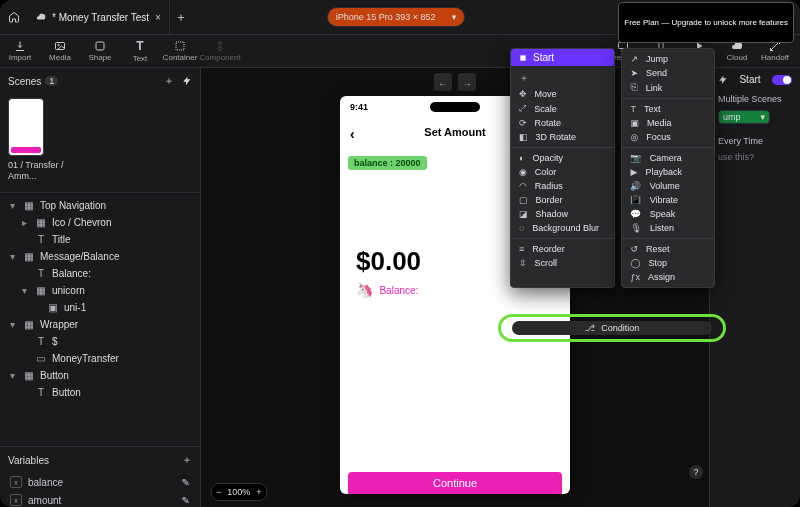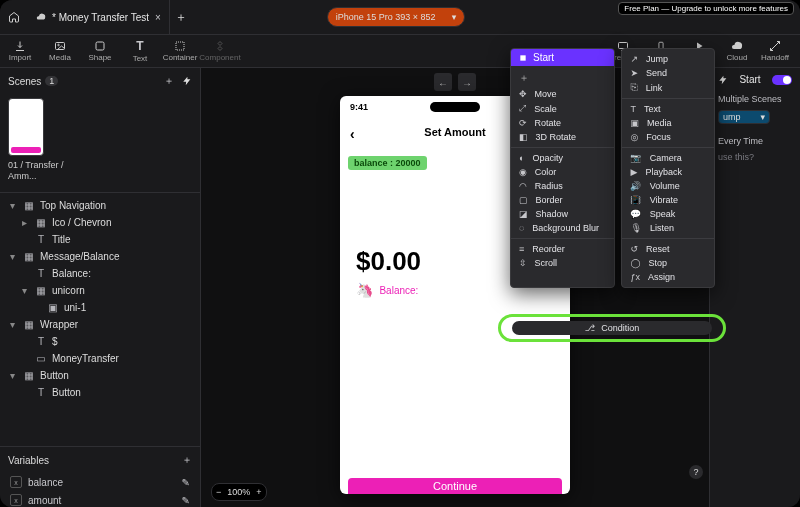--- a/index.html
+++ b/index.html
@@ -23,21 +23,21 @@
   
   .topbar{height:34px;background:var(--panel);display:flex;align-items:center;border-bottom:1px solid var(--border);}
   .home{width:28px;display:flex;align-items:center;justify-content:center}
   .tabs{display:flex;align-items:center;height:100%;}
   .tab{display:flex;align-items:center;height:100%;padding:0 8px;font-size:10px;border-right:1px solid var(--border);gap:6px;color:var(--text);}
   .icon{display:inline-flex;align-items:center;justify-content:center;color:#c7c7cb;}
   .addtab{width:22px;display:flex;align-items:center;justify-content:center;height:100%;color:#ddd;font-size:12px}
   .device-pill{margin:0 auto;background:#c2410c;border:1px solid var(--border);border-radius:10px;height:18px;padding:0 8px;display:flex;align-items:center;font-size:9px;color:#ddd;gap:16px;}
   .top-right{display:flex;align-items:center;gap:0;margin-right:6px}
   .toolbtn{display:flex;flex-direction:column;align-items:center;justify-content:center;height:32px;width:38px;font-size:8px;color:#c7c7cb;gap:1px}
-  .plan{position:absolute;right:6px;top:2px;background:#000;border:1px solid #555;border-radius:4px;font-size:8px;padding:1px 5px;color:#fff;}
+  .plan{position:absolute;right:6px;top:2px;background:#000;border:1px solid #555;border-radius:4px;font-size:8px;padding:15px 5px;color:#fff;}
 
   
   .toolrow{height:32px;display:flex;align-items:center;background:var(--panel);border-bottom:1px solid var(--border);}
   .leftTools{display:flex}
   .leftTools .toolbtn{width:40px}
   .toollabel{font-size:8px;color:#aaa}
 
   
   .cols{display:flex;height:calc(100% - 66px);}
   .left{width:200px;background:var(--panel);border-right:1px solid var(--border);display:flex;flex-direction:column;overflow:auto}
@@ -71,21 +71,21 @@
   .canvas-area{flex:1;display:flex;align-items:flex-start;justify-content:center;position:relative}
   .phone{width:230px;height:398px;background:#fff;border-radius:6px;position:relative;margin-top:0;box-shadow:0 4px 20px rgba(0,0,0,.6)}
   .notch{position:absolute;top:6px;left:50%;transform:translateX(-50%);width:50px;height:10px;background:#000;border-radius:6px}
   .statusRow{position:absolute;top:6px;left:10px;right:10px;display:flex;justify-content:space-between;font-size:9px;color:#000;font-weight:600}
   .app-title{position:absolute;top:30px;left:0;right:0;text-align:center;color:#000;font-size:11px;font-weight:600}
   .back{position:absolute;top:30px;left:10px;color:#000;font-size:14px;font-weight:700}
   .chips{position:absolute;top:60px;left:8px;display:flex;flex-direction:column;gap:4px}
   .chip{background:var(--chip);color:#0a3;color:#0b4a0b;font-size:9px;padding:2px 6px;border-radius:3px;font-weight:600;}
   .amount{position:absolute;top:150px;left:16px;font-size:26px;font-weight:800;color:#000}
   .balanceRow{position:absolute;top:186px;left:16px;display:flex;align-items:center;gap:6px;color:var(--pink);font-size:10px}
-  .continue{position:absolute;bottom:0;left:8px;right:8px;height:16px;background:var(--pink);color:#fff;border-radius:4px 4px 0 0;display:flex;align-items:center;justify-content:center;font-size:11px}
+  .continue{position:absolute;bottom:0;left:8px;right:8px;height:22px;background:var(--pink);color:#fff;border-radius:4px 4px 0 0;display:flex;align-items:center;justify-content:center;font-size:11px}
 
   .help{position:absolute;right:6px;bottom:30px;width:14px;height:14px;border-radius:50%;background:#2a2a2d;color:#ddd;font-size:9px;display:flex;align-items:center;justify-content:center}
   .zoom{position:absolute;left:10px;bottom:8px;display:flex;align-items:center;background:#000;border:1px solid var(--border);border-radius:8px;height:16px;padding:0 4px;gap:6px;font-size:9px;color:#ddd}
 
   
   .menu{position:absolute;top:48px;left:510px;width:205px;display:flex;z-index:5}
   .ruler{position:absolute;left:580px;top:52px;font-size:8px;color:#888;display:flex;gap:14px}
   .menu .col{background:#2a2a2d;border:1px solid #3a3a3d;border-radius:4px;box-shadow:0 6px 20px rgba(0,0,0,.6);padding:3px 0;}
   .menu .col1{width:104px;margin-right:6px}
   .menu .col2{width:92px}
@@ -96,21 +96,21 @@
 
   
   .condWrap{position:absolute;left:498px;top:314px;width:222px;height:22px;border:3px solid #6be23a;border-radius:14px;display:flex;align-items:center;justify-content:center;z-index:6}
   .condBar{background:#2a2a2d;width:200px;height:14px;border-radius:8px;display:flex;align-items:center;justify-content:center;gap:6px;font-size:9px;color:#e0e0e4}
 
   
   .right .tabhdr{display:flex;align-items:center;justify-content:space-between;padding:6px 8px;font-size:10px}
   .switch{width:20px;height:10px;background:var(--accent);border-radius:6px;position:relative}
   .switch::after{content:"";position:absolute;right:1px;top:1px;width:8px;height:8px;background:#fff;border-radius:50%}
   .rrow{display:flex;align-items:flex-start;justify-content:space-between;padding:3px 8px;font-size:9px;color:#bfbfc4;gap:4px}
-  .select{background:#0c4a6e;border:1px solid var(--border);border-radius:4px;padding:1px 4px;font-size:9px;color:#ddd;display:flex;align-items:center;justify-content:space-between;width:42px}
+  .select{background:#15803d;border:1px solid var(--border);border-radius:4px;padding:1px 4px;font-size:9px;color:#ddd;display:flex;align-items:center;justify-content:space-between;width:42px}
   svg{display:block}
 </style>
 </head>
 <body>
 
 <div class="app">
 
   <div class="plan">Free Plan — Upgrade to unlock more features</div>
 
   <div class="topbar">

